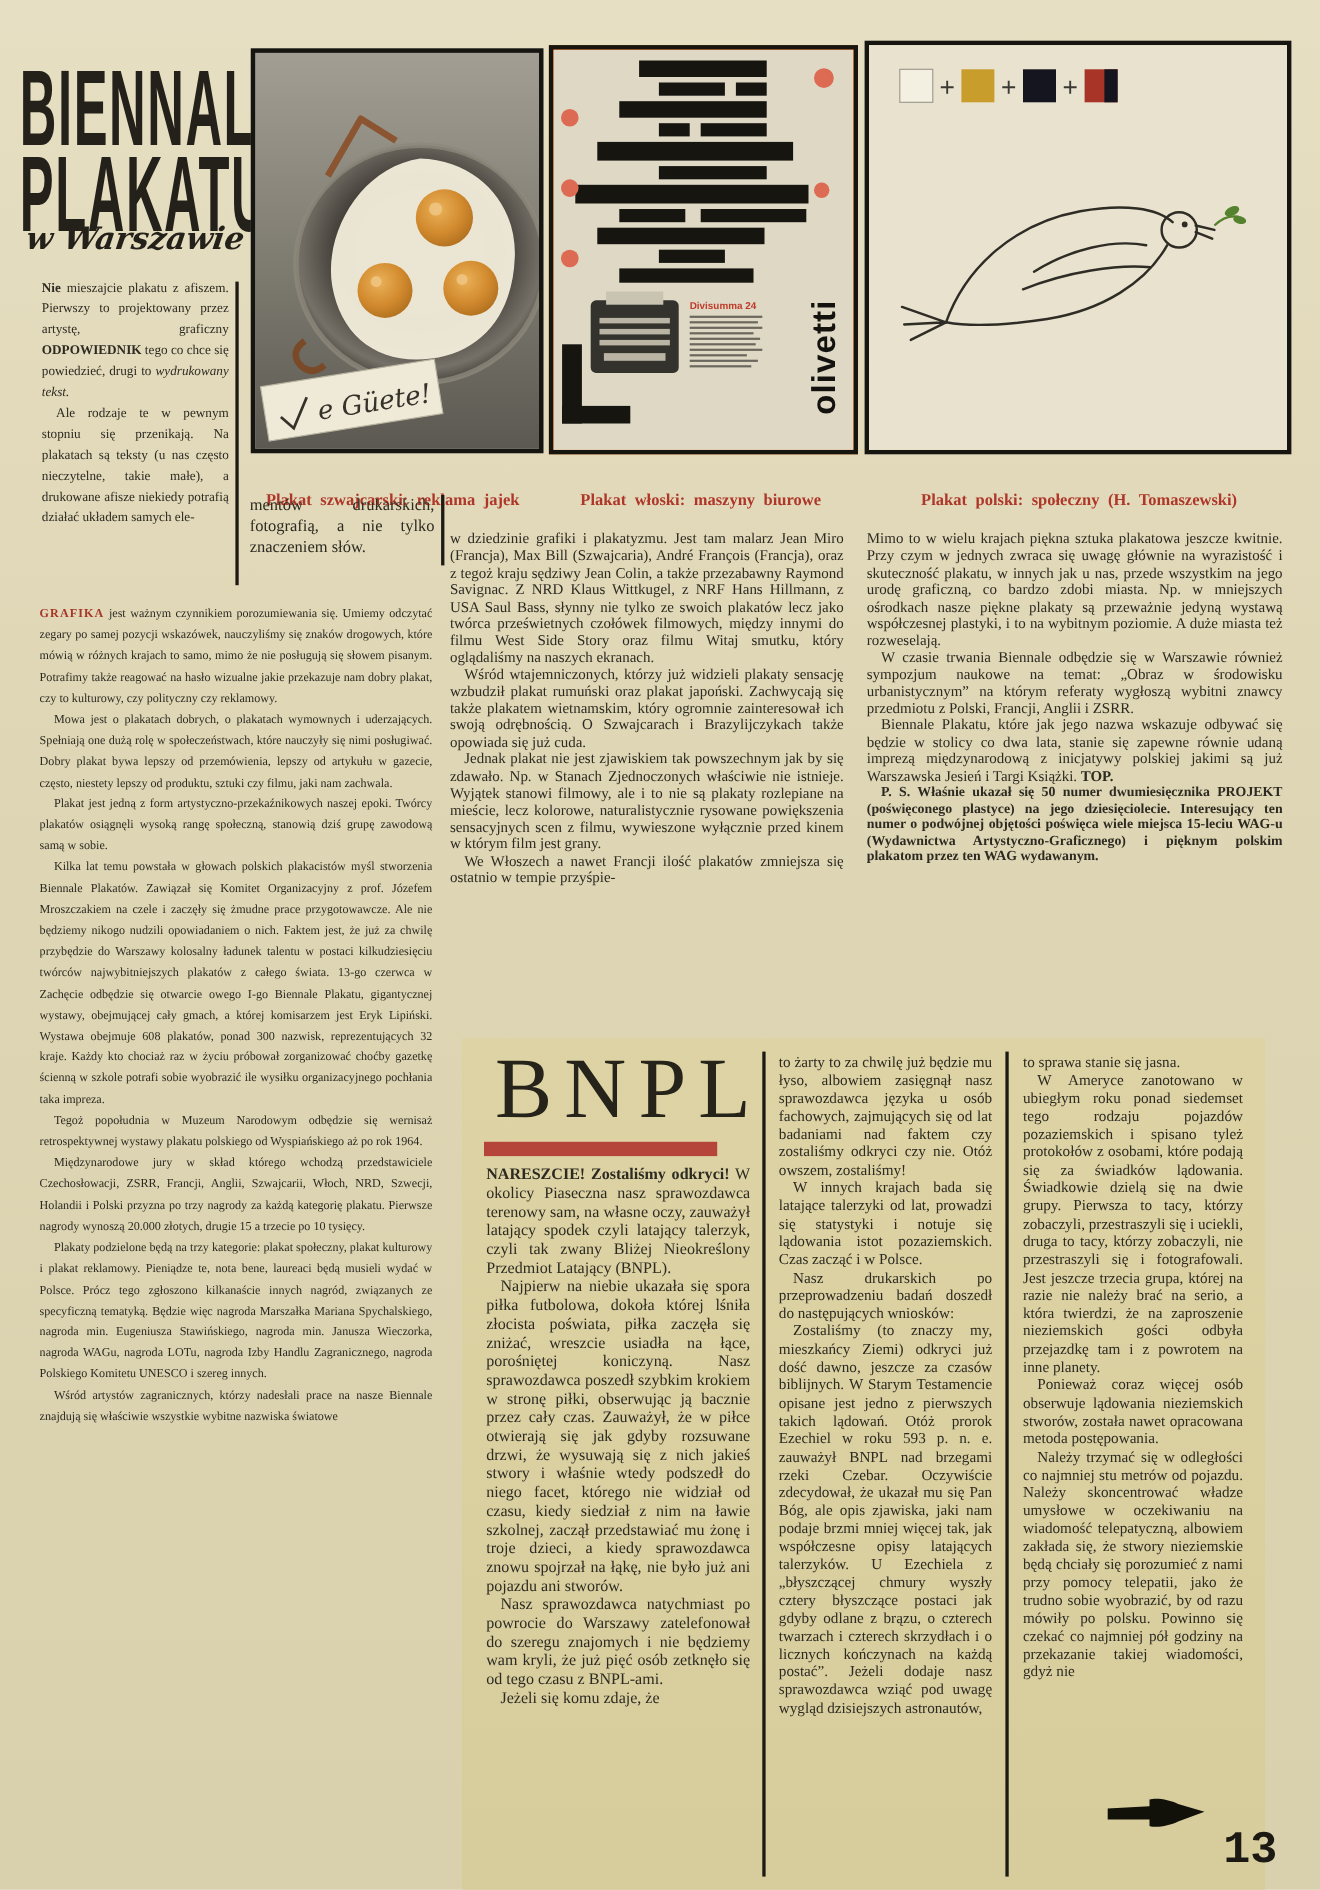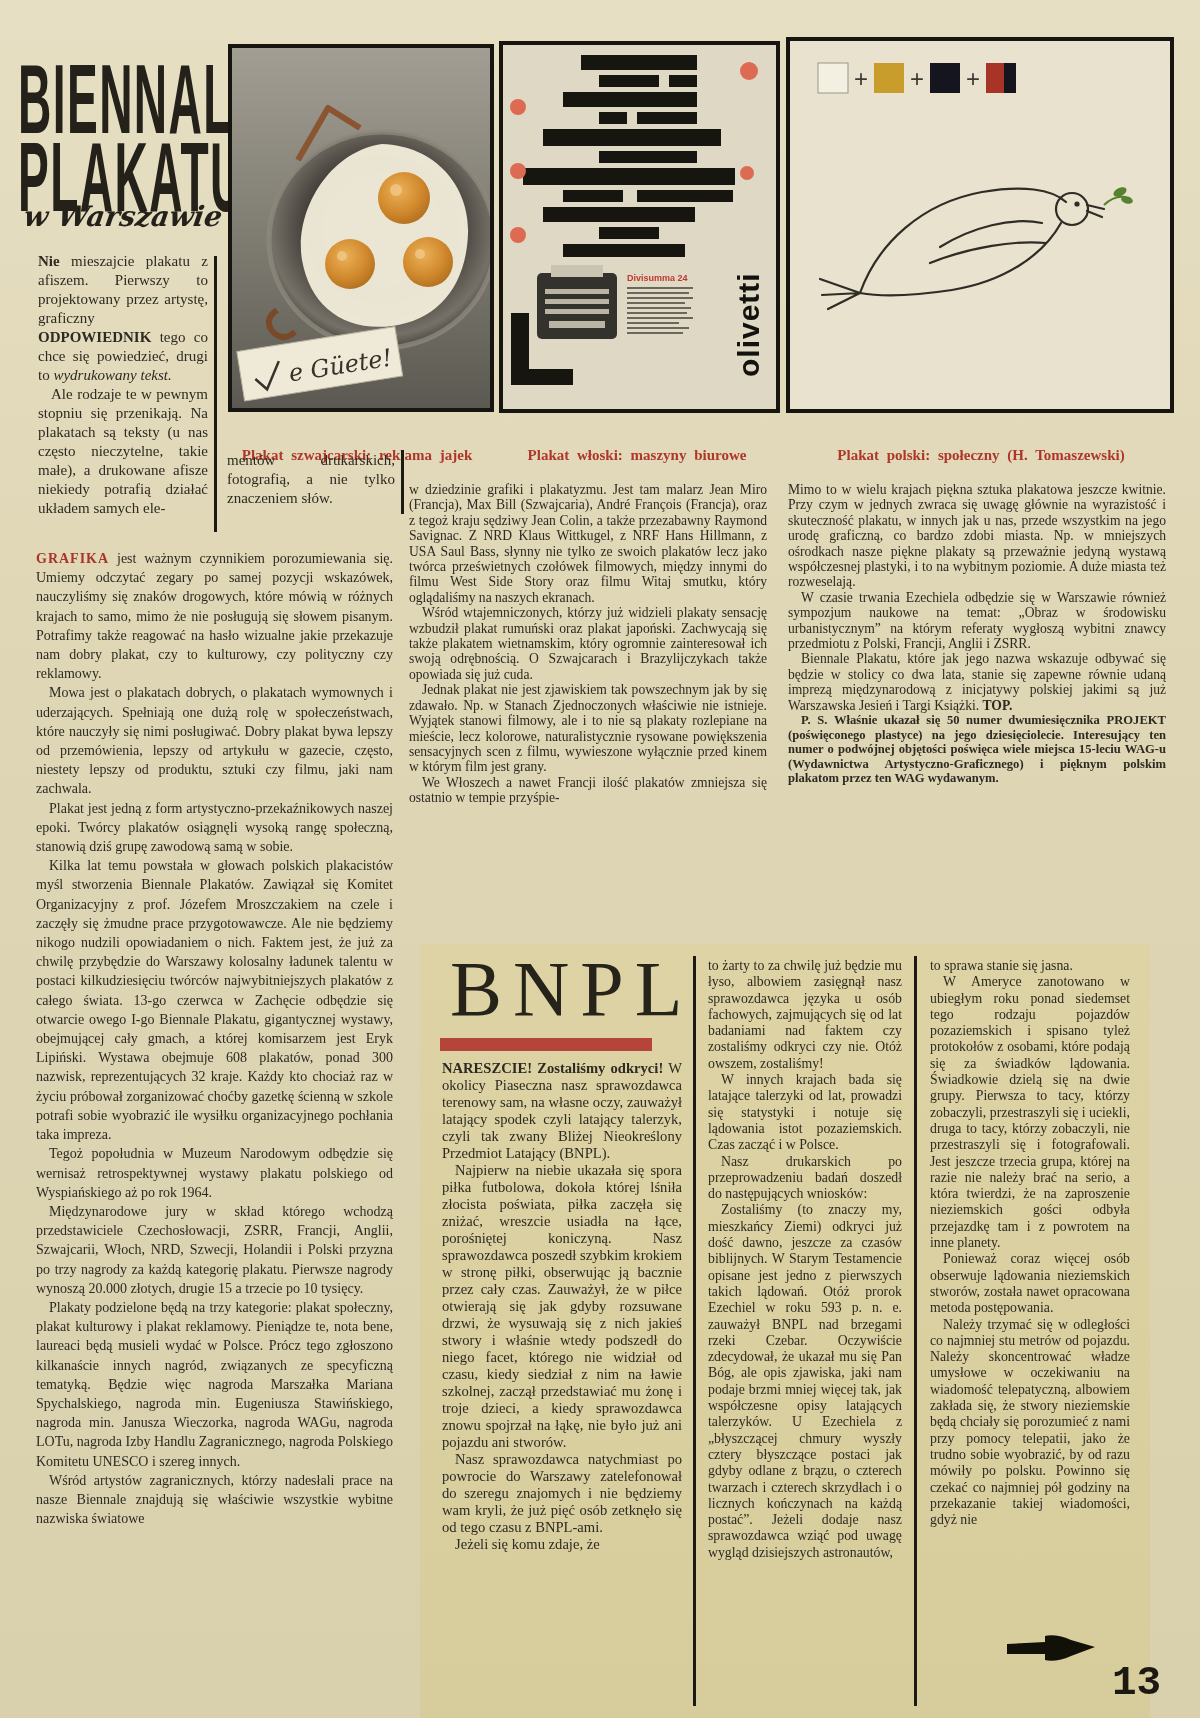--- a/index.html
+++ b/index.html
@@ -15,23 +15,23 @@
      font-style:italic;font-weight:bold;font-size:28px;color:#24211b;transform:skewX(-8deg);}
   
   .fig{position:absolute;border:4px solid #17150f;background:#888;overflow:hidden;}
   .caption{position:absolute;top:447px;font-family:"Liberation Serif",serif;font-weight:bold;
      font-size:15px;color:#ae372a;text-align:center;word-spacing:4px;white-space:nowrap;}
   
   .rule-v{position:absolute;background:#1d1a14;width:3px;}
   .txtcol{position:absolute;text-align:justify;overflow:hidden;}
   .txtcol p{margin:0;}
   .txtcol p + p{text-indent:13px;}
-  .intro-col{left:38px;top:252px;width:170px;height:282px;font-size:15px;line-height:19px;}
+  .intro-col{left:38px;top:252px;width:170px;height:282px;font-size:12px;line-height:19px;}
   .intro-cont{left:227px;top:451px;width:168px;height:62px;font-size:15px;line-height:19px;}
-  .col-a{left:36px;top:549px;width:357px;height:1160px;font-size:14px;line-height:19.2px;}
+  .col-a{left:36px;top:549px;width:357px;height:1160px;font-size:11px;line-height:19.2px;}
   .col-b{left:409px;top:482px;width:358px;height:440px;font-size:13.6px;line-height:15.4px;}
   .col-c{left:788px;top:482px;width:378px;height:462px;font-size:13.6px;line-height:15.4px;}
   .b{font-weight:bold;}
   .i{font-style:italic;}
   .lead-red{font-weight:bold;color:#a8352a;letter-spacing:1px;}
   .ps{margin-top:7px;font-weight:bold;font-size:12.6px;line-height:14.6px;}
   
   .bnpl-box{position:absolute;left:420px;top:944px;width:730px;height:774px;
      background:linear-gradient(180deg,#ddd3a4,#d6cc9c);overflow:hidden;}
   .bnpl-head{position:absolute;left:30px;top:6px;font-family:"Liberation Serif",serif;
@@ -211,21 +211,21 @@
 
   <div class="txtcol col-b">
     <p>w dziedzinie grafiki i plakatyzmu. Jest tam malarz Jean Miro (Francja), Max Bill (Szwajcaria), André François (Francja), oraz z tegoż kraju sędziwy Jean Colin, a także przezabawny Raymond Savignac. Z NRD Klaus Wittkugel, z NRF Hans Hillmann, z USA Saul Bass, słynny nie tylko ze swoich plakatów lecz jako twórca prześwietnych czołówek filmowych, między innymi do filmu West Side Story oraz filmu Witaj smutku, który oglądaliśmy na naszych ekranach.</p>
     <p>Wśród wtajemniczonych, którzy już widzieli plakaty sensację wzbudził plakat rumuński oraz plakat japoński. Zachwycają się także plakatem wietnamskim, który ogromnie zainteresował ich swoją odrębnością. O Szwajcarach i Brazylijczykach także opowiada się już cuda.</p>
     <p>Jednak plakat nie jest zjawiskiem tak powszechnym jak by się zdawało. Np. w Stanach Zjednoczonych właściwie nie istnieje. Wyjątek stanowi filmowy, ale i to nie są plakaty rozlepiane na mieście, lecz kolorowe, naturalistycznie rysowane powiększenia sensacyjnych scen z filmu, wywieszone wyłącznie przed kinem w którym film jest grany.</p>
     <p>We Włoszech a nawet Francji ilość plakatów zmniejsza się ostatnio w tempie przyśpie-</p>
   </div>
 
   <div class="txtcol col-c">
     <p>Mimo to w wielu krajach piękna sztuka plakatowa jeszcze kwitnie. Przy czym w jednych zwraca się uwagę głównie na wyrazistość i skuteczność plakatu, w innych jak u nas, przede wszystkim na jego urodę graficzną, co bardzo zdobi miasta. Np. w mniejszych ośrodkach nasze piękne plakaty są przeważnie jedyną wystawą współczesnej plastyki, i to na wybitnym poziomie. A duże miasta też rozweselają.</p>
-    <p>W czasie trwania Ezechiela odbędzie się w Warszawie również sympozjum naukowe na temat: „Obraz w środowisku urbanistycznym” na którym referaty wygłoszą wybitni znawcy przedmiotu z Polski, Francji, Anglii i ZSRR.</p>
+    <p>W czasie trwania Biennale odbędzie się w Warszawie również sympozjum naukowe na temat: „Obraz w środowisku urbanistycznym” na którym referaty wygłoszą wybitni znawcy przedmiotu z Polski, Francji, Anglii i ZSRR.</p>
     <p><span>Biennale Plakatu, które jak jego nazwa wskazuje odbywać się będzie w stolicy co dwa lata, stanie się zapewne równie udaną imprezą międzynarodową z inicjatywy polskiej jakimi są już Warszawska Jesień i Targi Książki. </span><span class="b">TOP.</span></p>
     <p class="ps"><span>P. S.</span><span style="font-weight:bold;"> Właśnie ukazał się 50 numer dwumiesięcznika PROJEKT (poświęconego plastyce) na jego dziesięciolecie. Interesujący ten numer o podwójnej objętości poświęca wiele miejsca 15-leciu WAG-u (Wydawnictwa Artystyczno-Graficznego) i pięknym polskim plakatom przez ten WAG wydawanym.</span></p>
   </div>
 
   <div class="bnpl-box">
     <div class="bnpl-head">BNPL</div>
     <div class="bnpl-bar"></div>
 
     <div class="bnpl-col bnpl-c1">
       <p><span class="b">NARESZCIE! Zostaliśmy odkryci!</span><span> W okolicy Piaseczna nasz sprawozdawca terenowy sam, na własne oczy, zauważył latający spodek czyli latający talerzyk, czyli tak zwany Bliżej Nieokreślony Przedmiot Latający (BNPL).</span></p>

